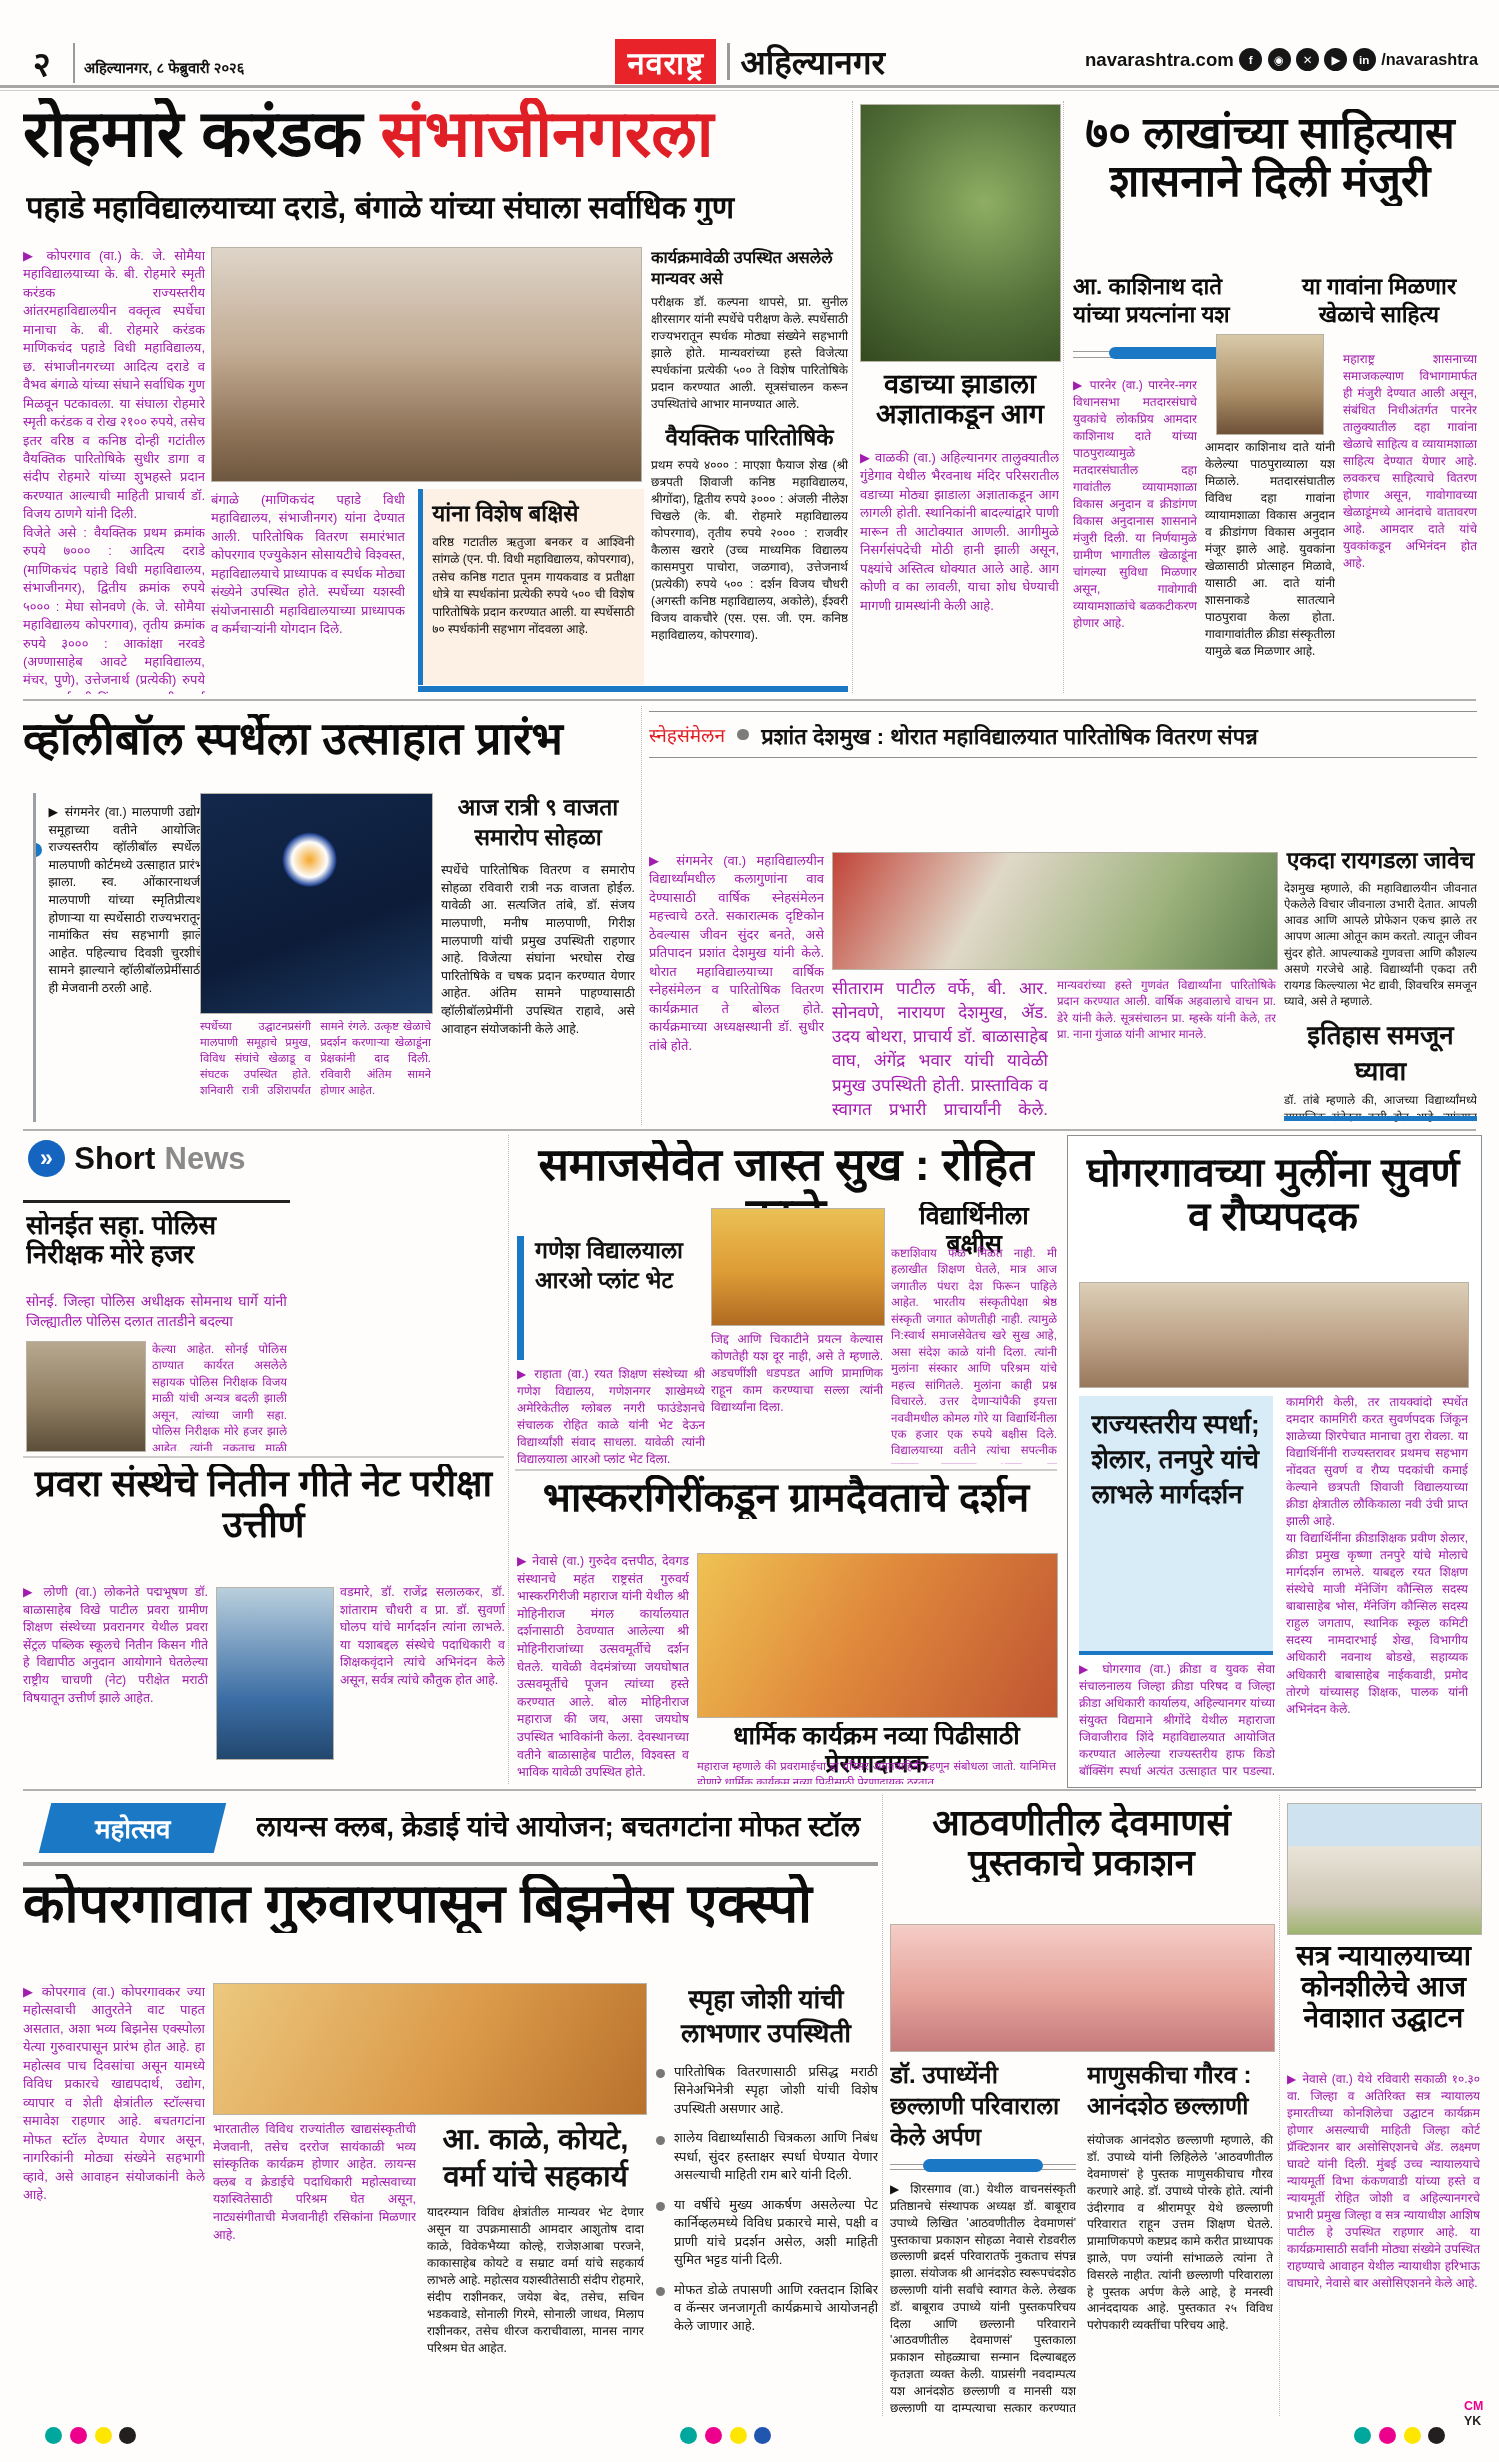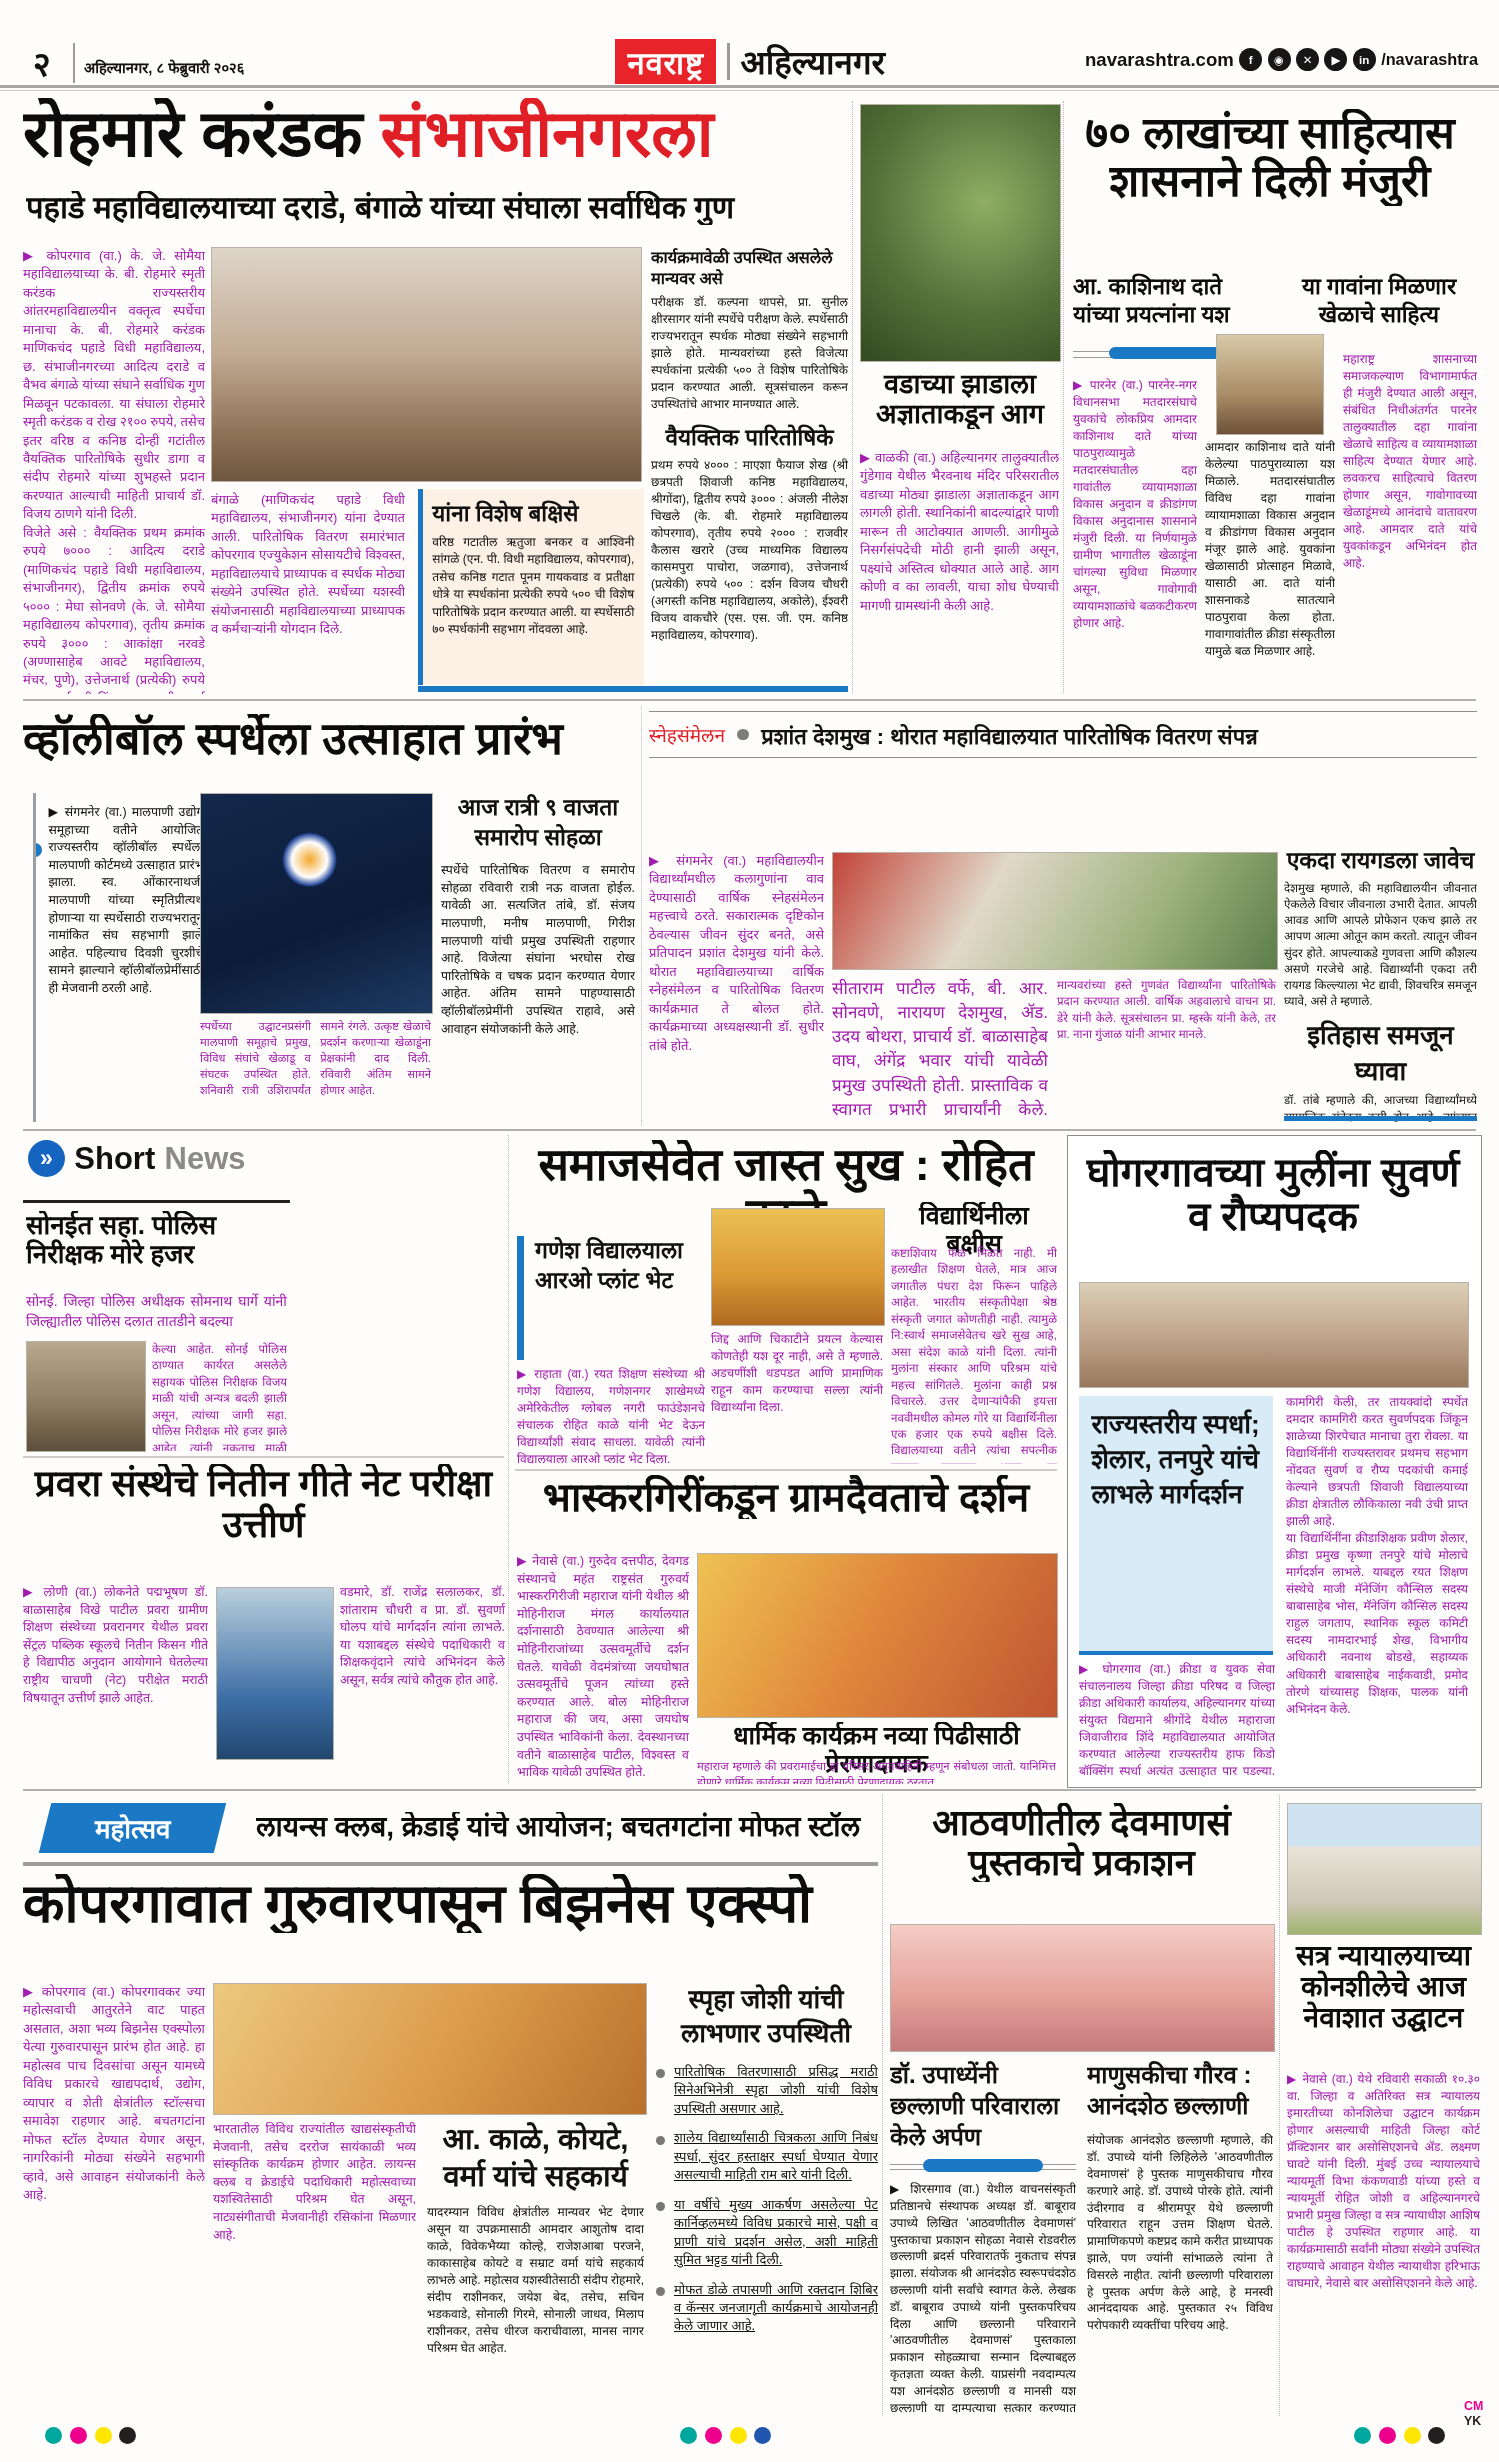--- a/index.html
+++ b/index.html
@@ -29,21 +29,21 @@
   .vbul{position:relative;border-left:3.1px solid #9aa0a6;padding-left:12.4px;}
   .vbul::before{content:"";position:absolute;left:-8.5px;top:50px;width:14px;height:14px;border-radius:50%;background:#1b78c4;}
   .blueleft{border-left:7.8px solid #1b78c4;padding-left:11px;}
   .gbox{position:absolute;border:1.6px solid #8d8d8d;background:#fff;}
   .bluebox{position:absolute;background:#d8ecf8;padding:11px 12.4px;border-bottom:4.7px solid #1b78c4;overflow:hidden;}
   .snicon{width:37px;height:37px;border-radius:50%;background:#1565c0;color:#fff;display:inline-flex;align-items:center;justify-content:center;font-size:23px;font-weight:800;}
   .gray{color:#8a8a8a;}
   .banner{position:absolute;background:#1b78c4;color:#fff;font-weight:800;font-size:26px;display:flex;align-items:center;justify-content:center;transform:skewX(-14deg);}
   .banner>span{transform:skewX(14deg);}
   ul.blist{margin:0;padding:0;list-style:none;}
-  ul.blist li{position:relative;padding-left:20px;margin-bottom:11px;text-decoration:underline;}
+  ul.blist li{position:relative;padding-left:20px;margin-bottom:11px;}
   ul.blist li::before{content:"";position:absolute;left:1.6px;top:6.2px;width:9.3px;height:9.3px;border-radius:50%;background:#777;}
   .dot{width:17px;height:17px;border-radius:50%;display:inline-block;margin-right:7.8px;}
   
   .ph-group{background:linear-gradient(180deg,#ded5c9 0%,#c2ab93 45%,#8d7256 80%,#6e573f 100%);}
   .ph-tree{background:radial-gradient(circle at 62% 38%,#8fae63 0%,#54713a 55%,#33491f 100%);}
   .ph-port1{background:linear-gradient(180deg,#d9c9a8 0%,#a98d66 60%,#6e5138 100%);}
   .ph-volley{background:radial-gradient(circle at 47% 30%,#f5a82c 0%,#fdfdfd 9%,#2c4f9e 13%,rgba(20,40,80,0) 14%),linear-gradient(160deg,#13284c 0%,#0c1c38 60%,#1d3a63 100%);}
   .ph-stage{background:linear-gradient(120deg,#c24338 0%,#e0d8c8 35%,#9eb37e 70%,#5d7d4a 100%);}
   .ph-police{background:linear-gradient(180deg,#b7a88f 0%,#8f7e62 55%,#5c4e3a 100%);}
   .ph-kids{background:linear-gradient(180deg,#eac054 0%,#dd9b35 55%,#b06a22 100%);}

